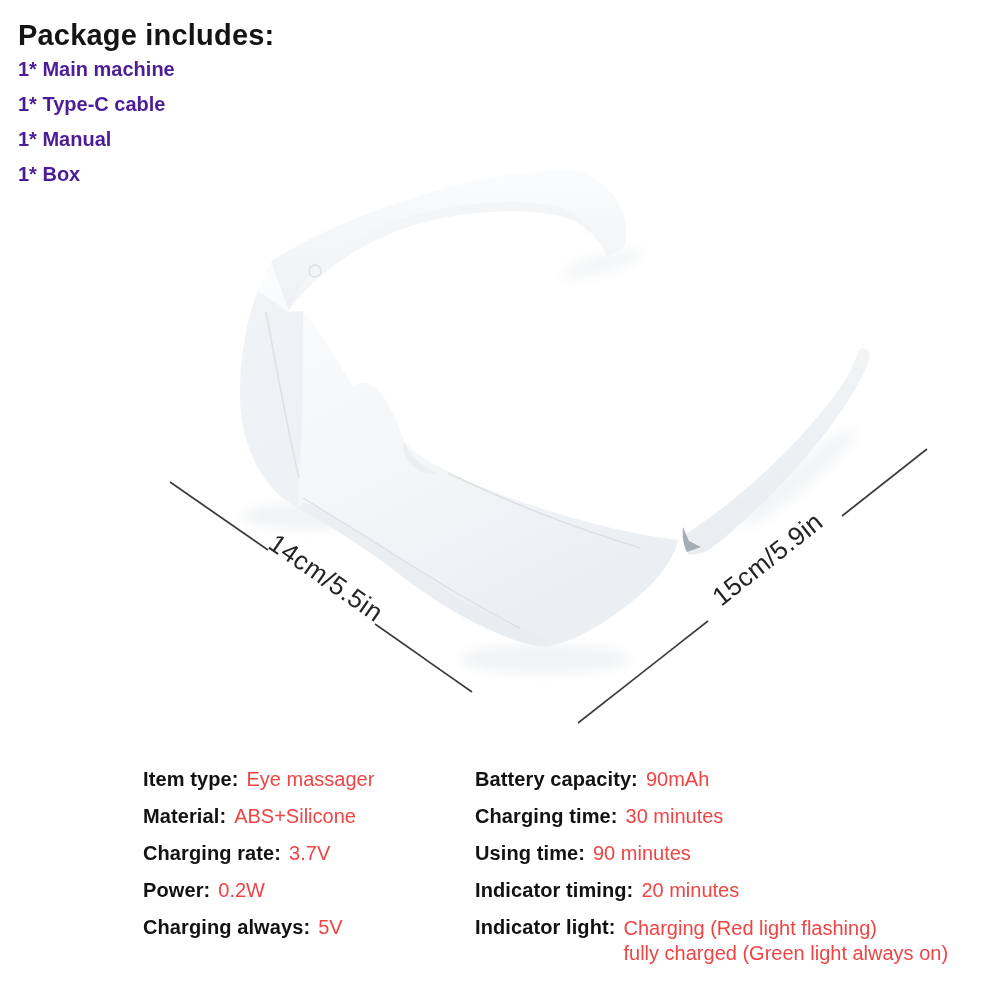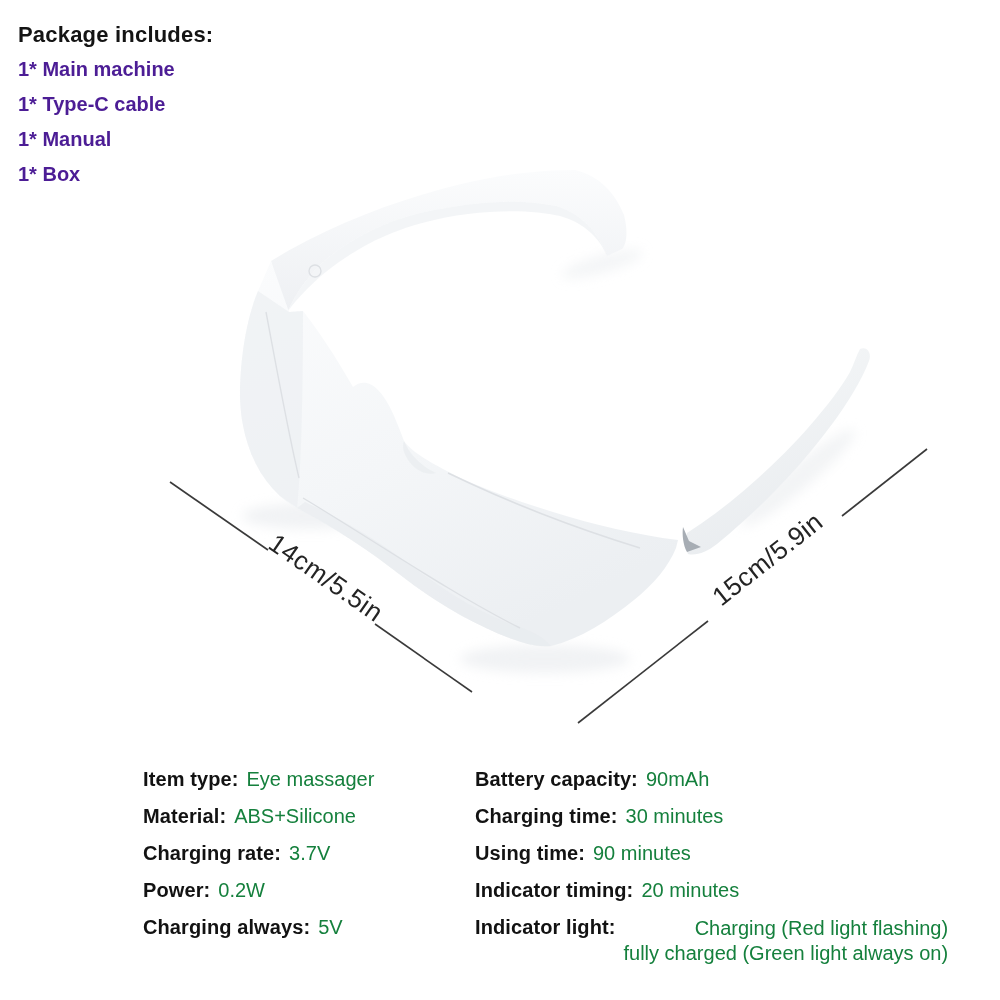--- a/index.html
+++ b/index.html
@@ -15,21 +15,21 @@
     overflow: hidden;
   }
 
   
   .package {
     position: absolute;
     left: 18px;
     top: 22px;
   }
   .package-title {
-    font-size: 22px;
+    font-size: 29px;
     font-weight: 700;
     color: #141414;
     line-height: 26px;
     letter-spacing: 0.2px;
   }
   .package-list {
     margin-top: 4px;
   }
   .package-item {
     font-size: 20px;
@@ -76,27 +76,26 @@
     font-size: 20px;
     line-height: 22px;
     white-space: nowrap;
   }
   .spec-label {
     font-weight: 700;
     color: #121212;
     letter-spacing: 0.1px;
   }
   .spec-value {
-    color: #15803d;
+    color: #ef4444;
     margin-left: 8px;
   }
   .spec-value-multi .vline {
     display: block;
     line-height: 25px;
-    text-align: right;
   }
 </style>
 </head>
 <body>
 
 <div class="package">
   <div class="package-title">Package includes:</div>
   <div class="package-list">
     <div class="package-item">1* Main machine</div>
     <div class="package-item">1* Type-C cable</div>

